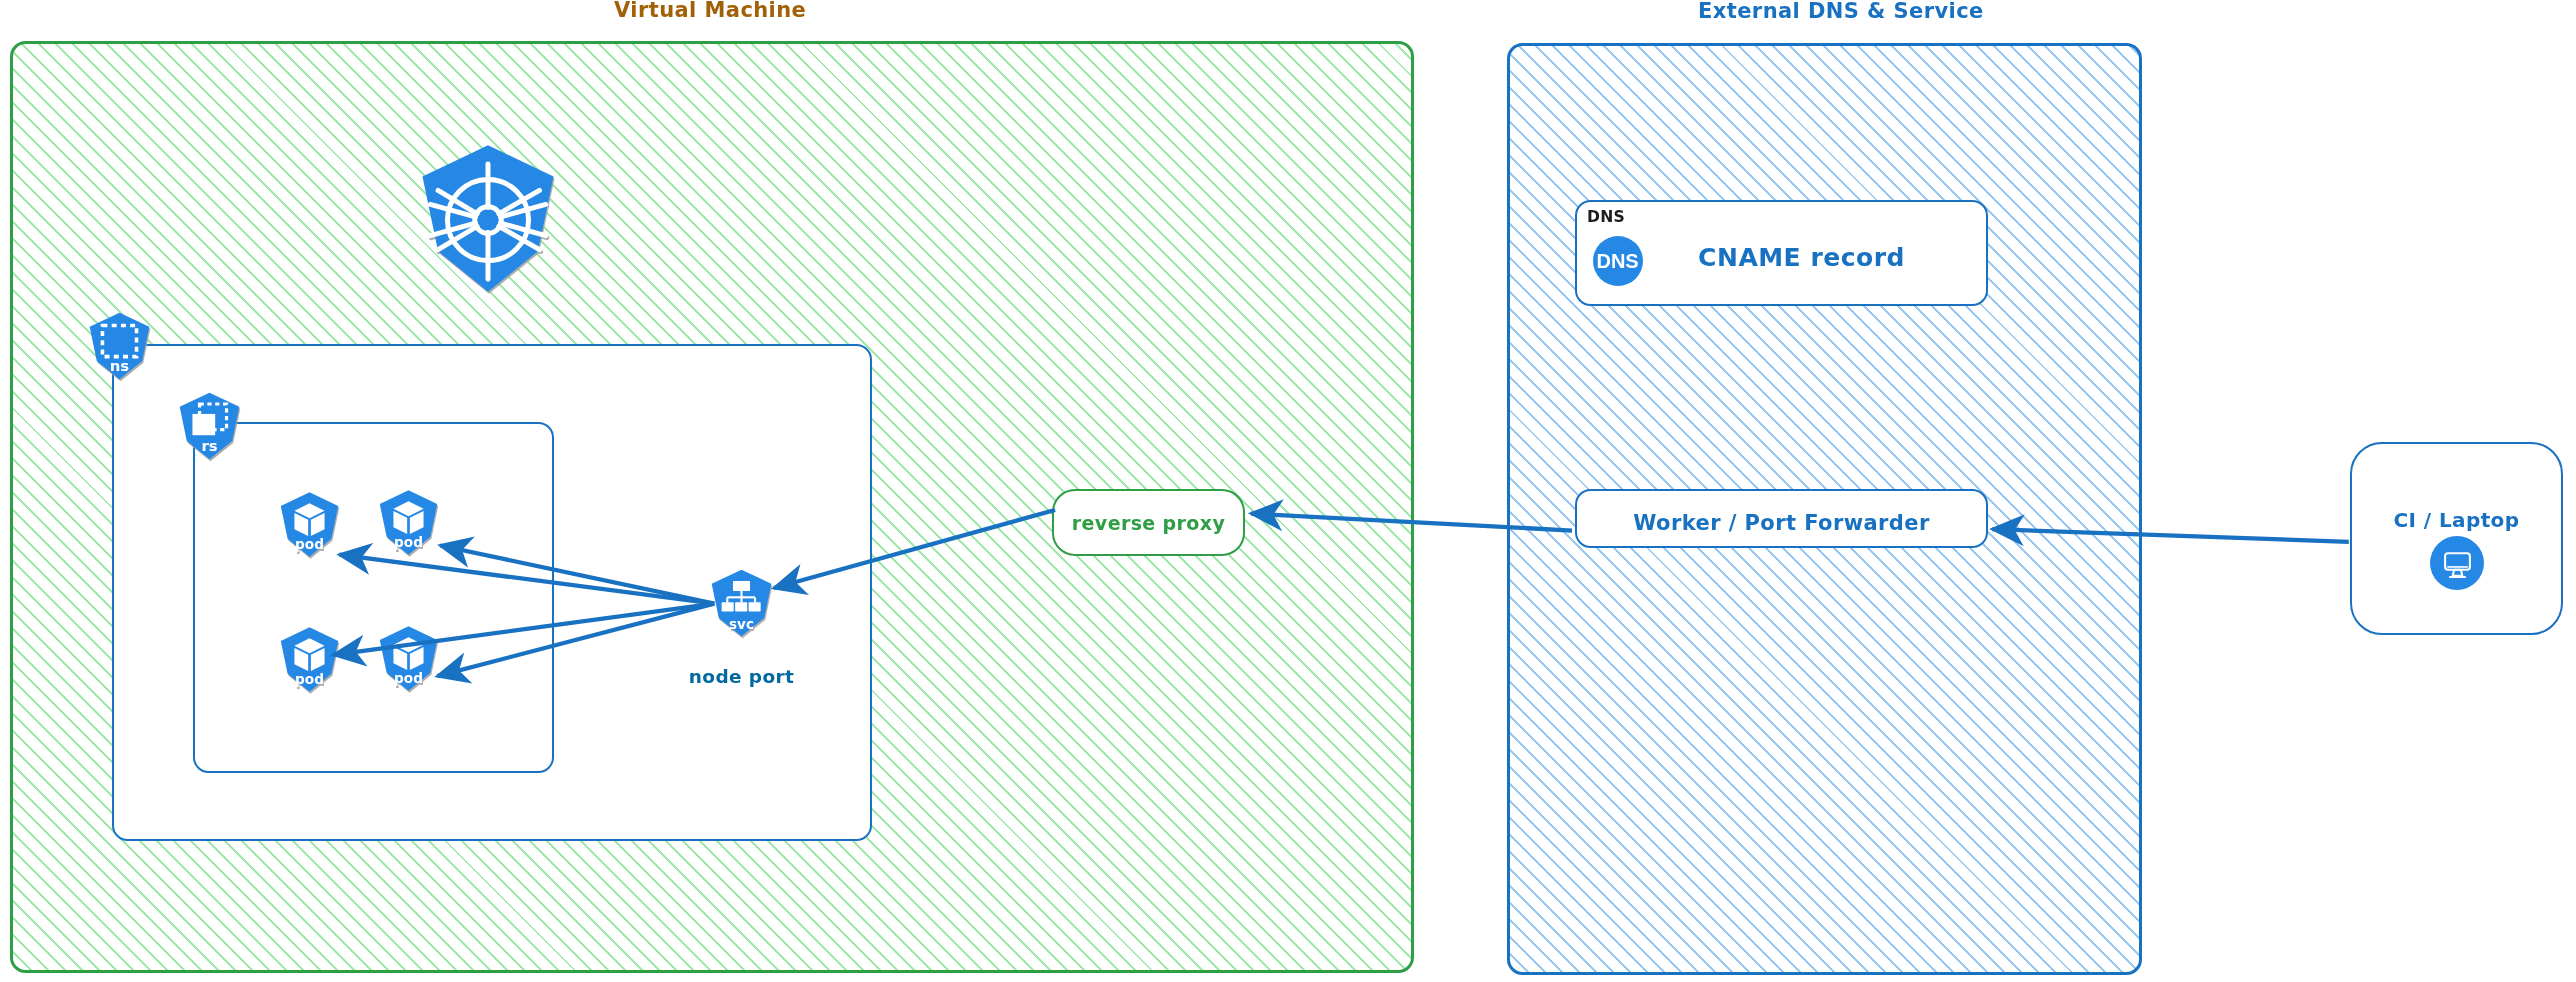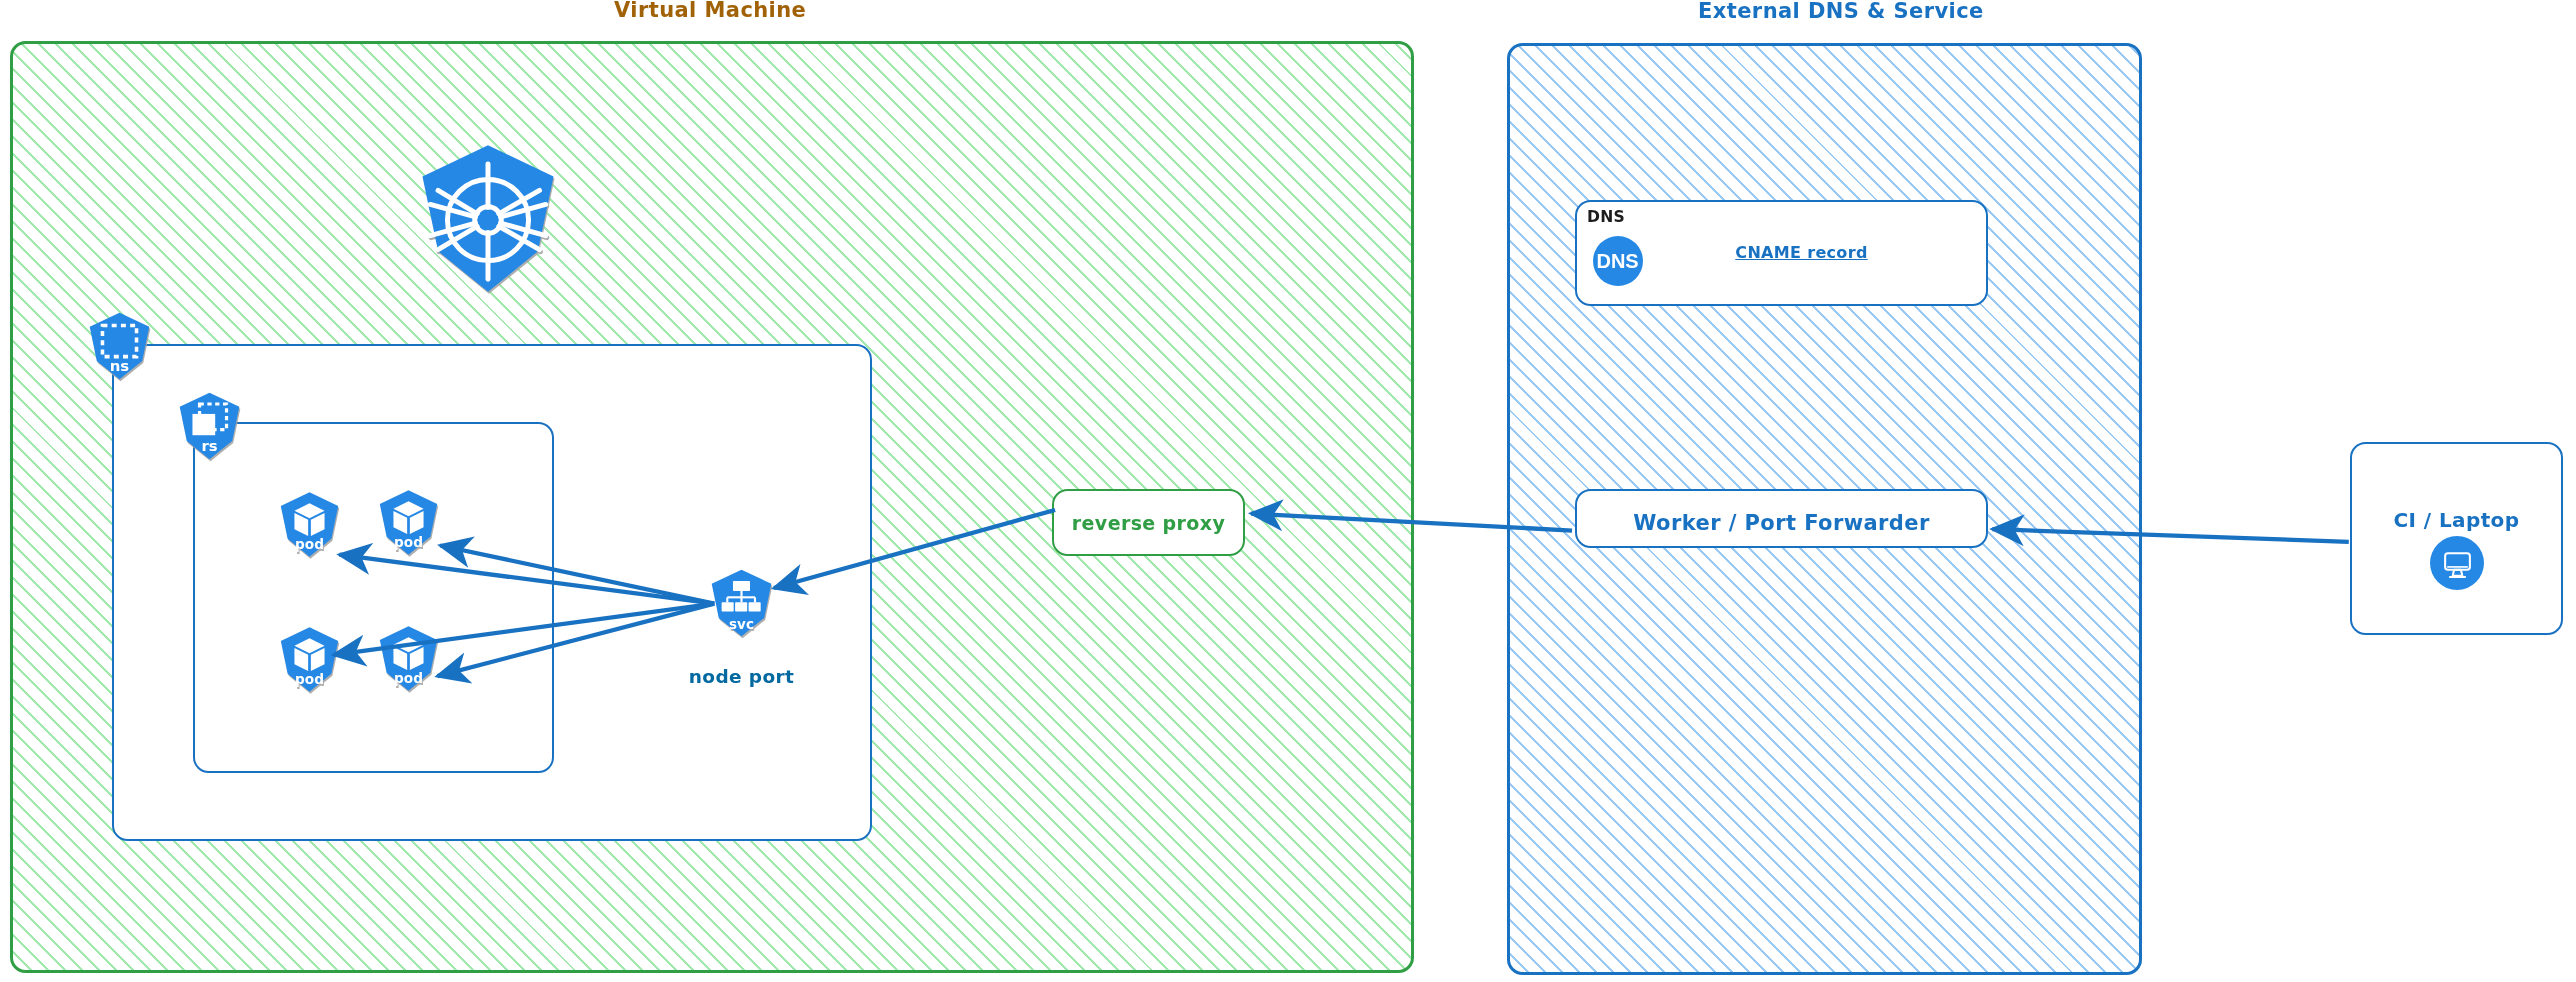--- a/index.html
+++ b/index.html
@@ -60,20 +60,21 @@
 
   
   .node-box {
     position: absolute;
     background: #ffffff;
     border: 2.8px solid #1971c2;
     border-radius: 15.6px;
   }
   .node-box.green {
     border-color: #2f9e44;
+    border-radius: 23px;
   }
   .node-label {
     position: absolute;
     width: 100%;
     left: 0;
     text-align: center;
     font-size: 19px;
     white-space: nowrap;
   }
   .node-label.blue { color: #1971c2; }
@@ -262,28 +263,28 @@
 
   <div class="node-box green" style="left:1052px; top:489px; width:193px; height:67px;">
     <div class="node-label green hand" style="top:21px;">reverse proxy</div>
   </div>
 
   <div class="node-box" style="left:1575px; top:200px; width:413px; height:106px;">
     <div class="corner-tag hand">DNS</div>
     <div class="dns-badge" style="left:15.6px; top:34px; width:50px; height:50px; font-size:20px;">
       <span>DNS</span>
     </div>
-    <div class="node-label blue hand" style="top:41px; padding-left:40px; font-size:16px;text-decoration:underline;">CNAME record</div>
+    <div class="node-label blue hand" style="top:41px; padding-left:40px; font-size:25px;">CNAME record</div>
   </div>
 
   <div class="node-box" style="left:1575px; top:489px; width:413px; height:59px;">
     <div class="node-label blue hand" style="top:20px; font-size:21px;">Worker / Port Forwarder</div>
   </div>
 
-  <div class="node-box" style="left:2350px; top:442px; width:213px; height:193px;">
+  <div class="node-box" style="left:2350px; top:442px; width:213px; height:193px;border-radius:32px;">
     <div class="node-label blue hand" style="top:64px; font-size:20px;">CI / Laptop</div>
     <div class="monitor-badge" style="left:78px; top:92px; width:54px; height:54px;">
       <svg width="33" height="33" viewBox="0 0 48 48">
         <rect x="6" y="9" width="36" height="24" rx="4" fill="none" stroke="#ffffff" stroke-width="3"></rect>
         <line x1="9" y1="29" x2="39" y2="29" stroke="#ffffff" stroke-width="2.4"></line>
         <path d="M19 33 L17 42 L31 42 L29 33 Z" fill="none" stroke="#ffffff" stroke-width="3" stroke-linejoin="round"></path>
         <line x1="13" y1="43.5" x2="35" y2="43.5" stroke="#ffffff" stroke-width="3" stroke-linecap="round"></line>
       </svg>
     </div>
   </div>

